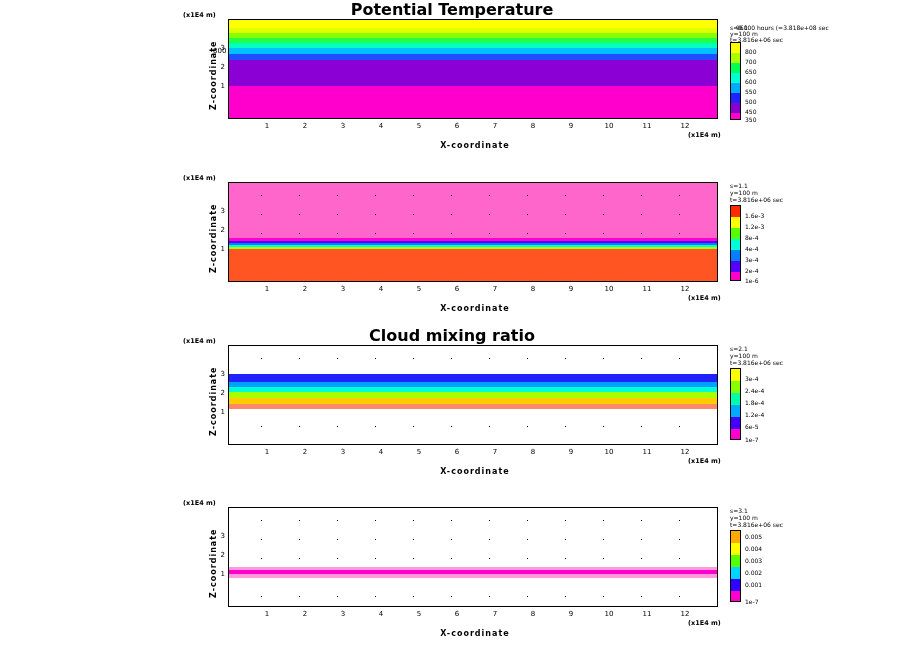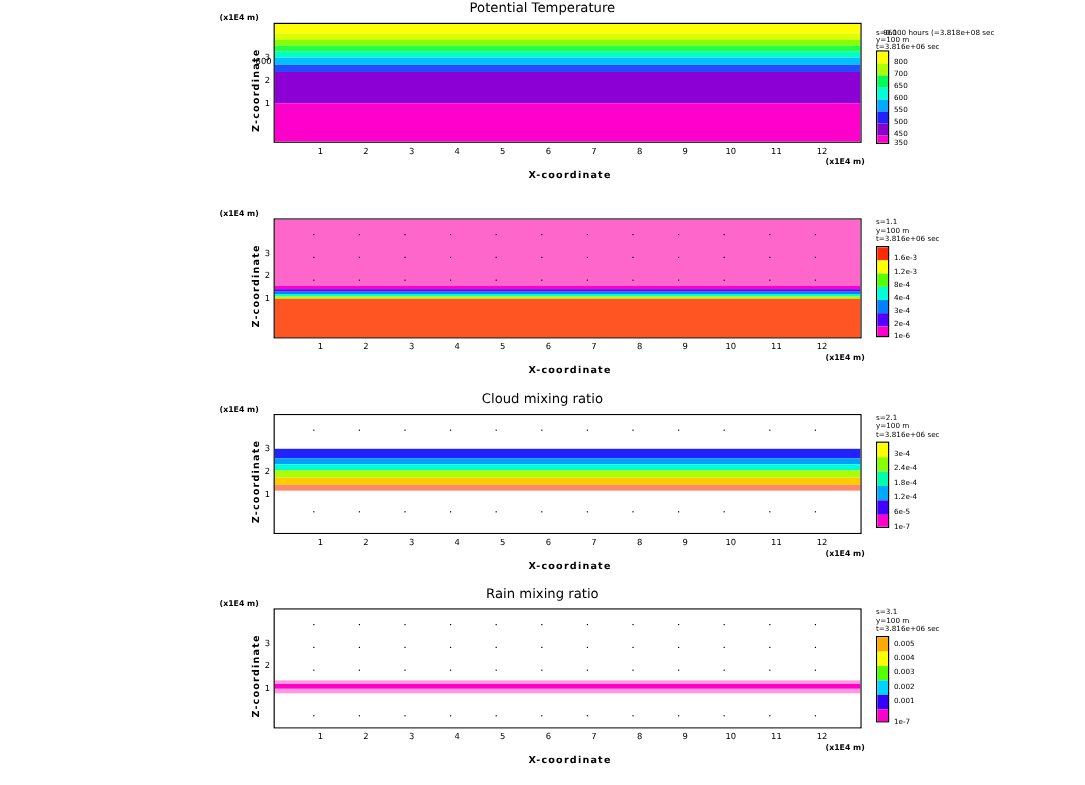--- a/index.html
+++ b/index.html
@@ -8,22 +8,22 @@
     background:#ffffff;
     font-family:"DejaVu Sans", sans-serif;
     position:relative;
     overflow:hidden;
   }
   .panel{position:absolute;left:0;width:904px;}
   .title{
     position:absolute;
     width:100%;
     text-align:center;
-    font-size:11px;
-    font-weight:normal;
+    font-size:16px;
+    font-weight:bold;
     color:#000;
     letter-spacing:0px;
   }
   .plotbox{
     position:absolute;
     border:1px solid #000;
     box-sizing:border-box;
     overflow:hidden;
     background:#fff;
   }
@@ -338,21 +338,20 @@
   <div class="cblabel" style="left:745px;top:85px;">1.2e-4</div>
   <div class="cblabel" style="left:745px;top:97px;">6e-5</div>
   <div class="cblabel" style="left:745px;top:110px;">1e-7</div>
 
   <div class="annot" style="left:730px;top:19px;">s=2.1</div>
   <div class="annot" style="left:730px;top:26px;">y=100 m</div>
   <div class="annot" style="left:730px;top:33px;">t=3.816e+06 sec</div>
 </div>
 
 <div class="panel" style="top:488px;height:166px;">
-  <div class="title" style="top:0px;">Rain mixing ratio</div>
   <div class="unit" style="left:183px;top:11px;">(x1E4 m)</div>
   <div class="ylabel" style="left:209px;top:110px;">Z-coordinate</div>
 
   <div class="plotbox" style="left:228px;top:19px;width:490px;height:100px;">
     <div class="bands">
       <div class="band" style="top:0px;height:59px;background:#ffffff;"></div>
       <div class="band" style="top:59px;height:3px;background:#ff99dd;"></div>
       <div class="band" style="top:62px;height:4px;background:#ff00cc;"></div>
       <div class="band" style="top:66px;height:4px;background:#ff99dd;"></div>
       <div class="band" style="top:70px;height:30px;background:#ffffff;"></div>

